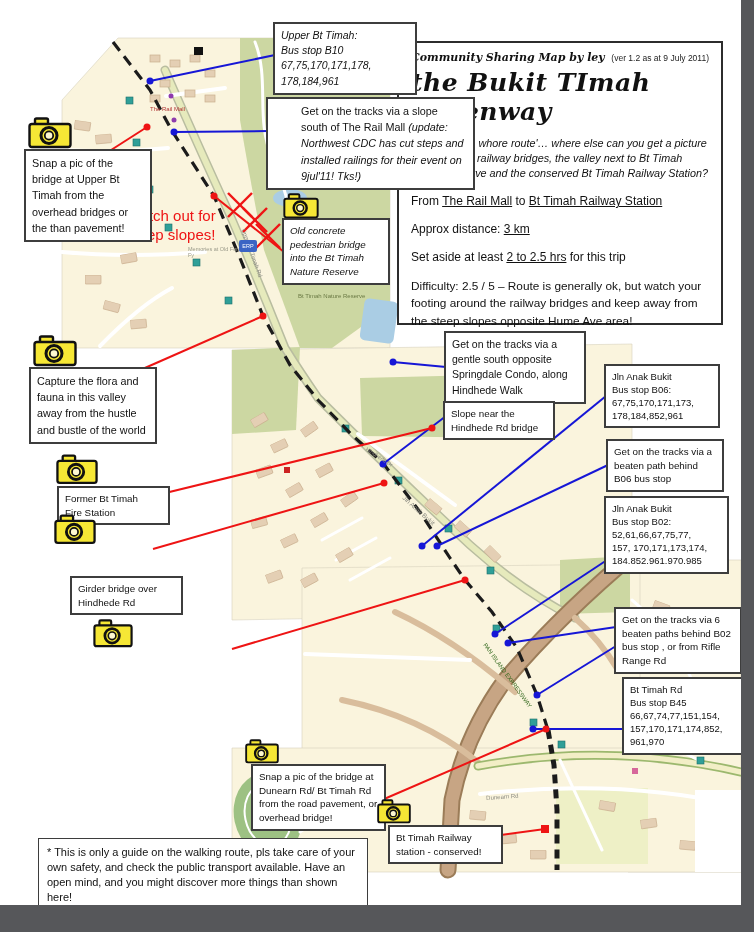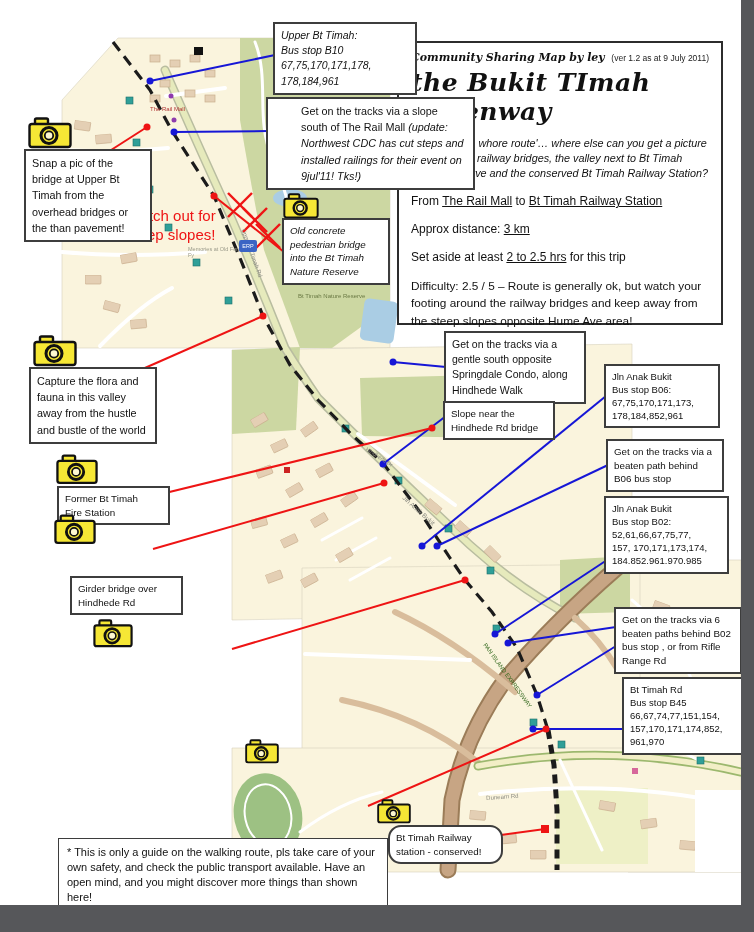--- a/index.html
+++ b/index.html
@@ -60,21 +60,21 @@
   .ver{font-size:8.5px;color:#222;}
   .script-lg{font-family:"DejaVu Serif",serif;font-style:italic;font-weight:bold;font-size:25px;
              margin:4px 0 10px 0;letter-spacing:.5px;}
   .intro{font-style:italic;font-size:10.8px;line-height:1.4;margin:0 0 13px 0;}
   .pline{font-size:12px;margin:0 0 14px 0;}
   .pdiff{font-size:11.8px;line-height:1.45;margin:0;}
   .u{text-decoration:underline;}
 
   
   .footer-box{position:absolute;left:38px;top:838px;width:330px;background:#fff;border:1.5px solid #3d3d3d;
-              padding:6px 8px;z-index:5;box-sizing:border-box;margin-left:20px;}
+              padding:6px 8px;z-index:5;box-sizing:border-box;}
   .footer-main{font-size:11px;line-height:1.35;color:#111;}
 </style>
 </head>
 <body>
 
 <div class="stage">
 <div class="page">
 
   <svg class="map-svg" width="741" height="905" viewBox="0 0 741 905">
     <defs>
@@ -355,25 +355,26 @@
 157,170,171,174,852,
 961,970</div>
 
   <svg class="camera" style="left:93px;top:619px;" width="40" height="29">
         <use href="#cam"></use>
       </svg>
 
   <svg class="camera" style="left:245px;top:739px;" width="34" height="25">
         <use href="#cam"></use>
       </svg>
+  <div class="box wrap fs10" style="left:251px;top:764px;width:119px;">Snap a pic of the bridge at Dunearn Rd/ Bt Timah Rd from the road pavement, or overhead bridge!</div>
 
   <svg class="camera" style="left:377px;top:799px;" width="34" height="25">
         <use href="#cam"></use>
       </svg>
-  <div class="box fs10" style="left:388px;top:825px;width:99px;border-radius:13px;">Bt Timah Railway
+  <div class="box fs10" style="left:388px;top:825px;width:99px;">Bt Timah Railway
 station - conserved!</div>
 
   <div class="footer-box">
     <div class="footer-main">* This is only a guide on the walking route, pls take care of your own safety, and check the public transport available. Have an open mind, and you might discover more things than shown here!</div>
 
   </div>
 
 </div>
 </div>
 

